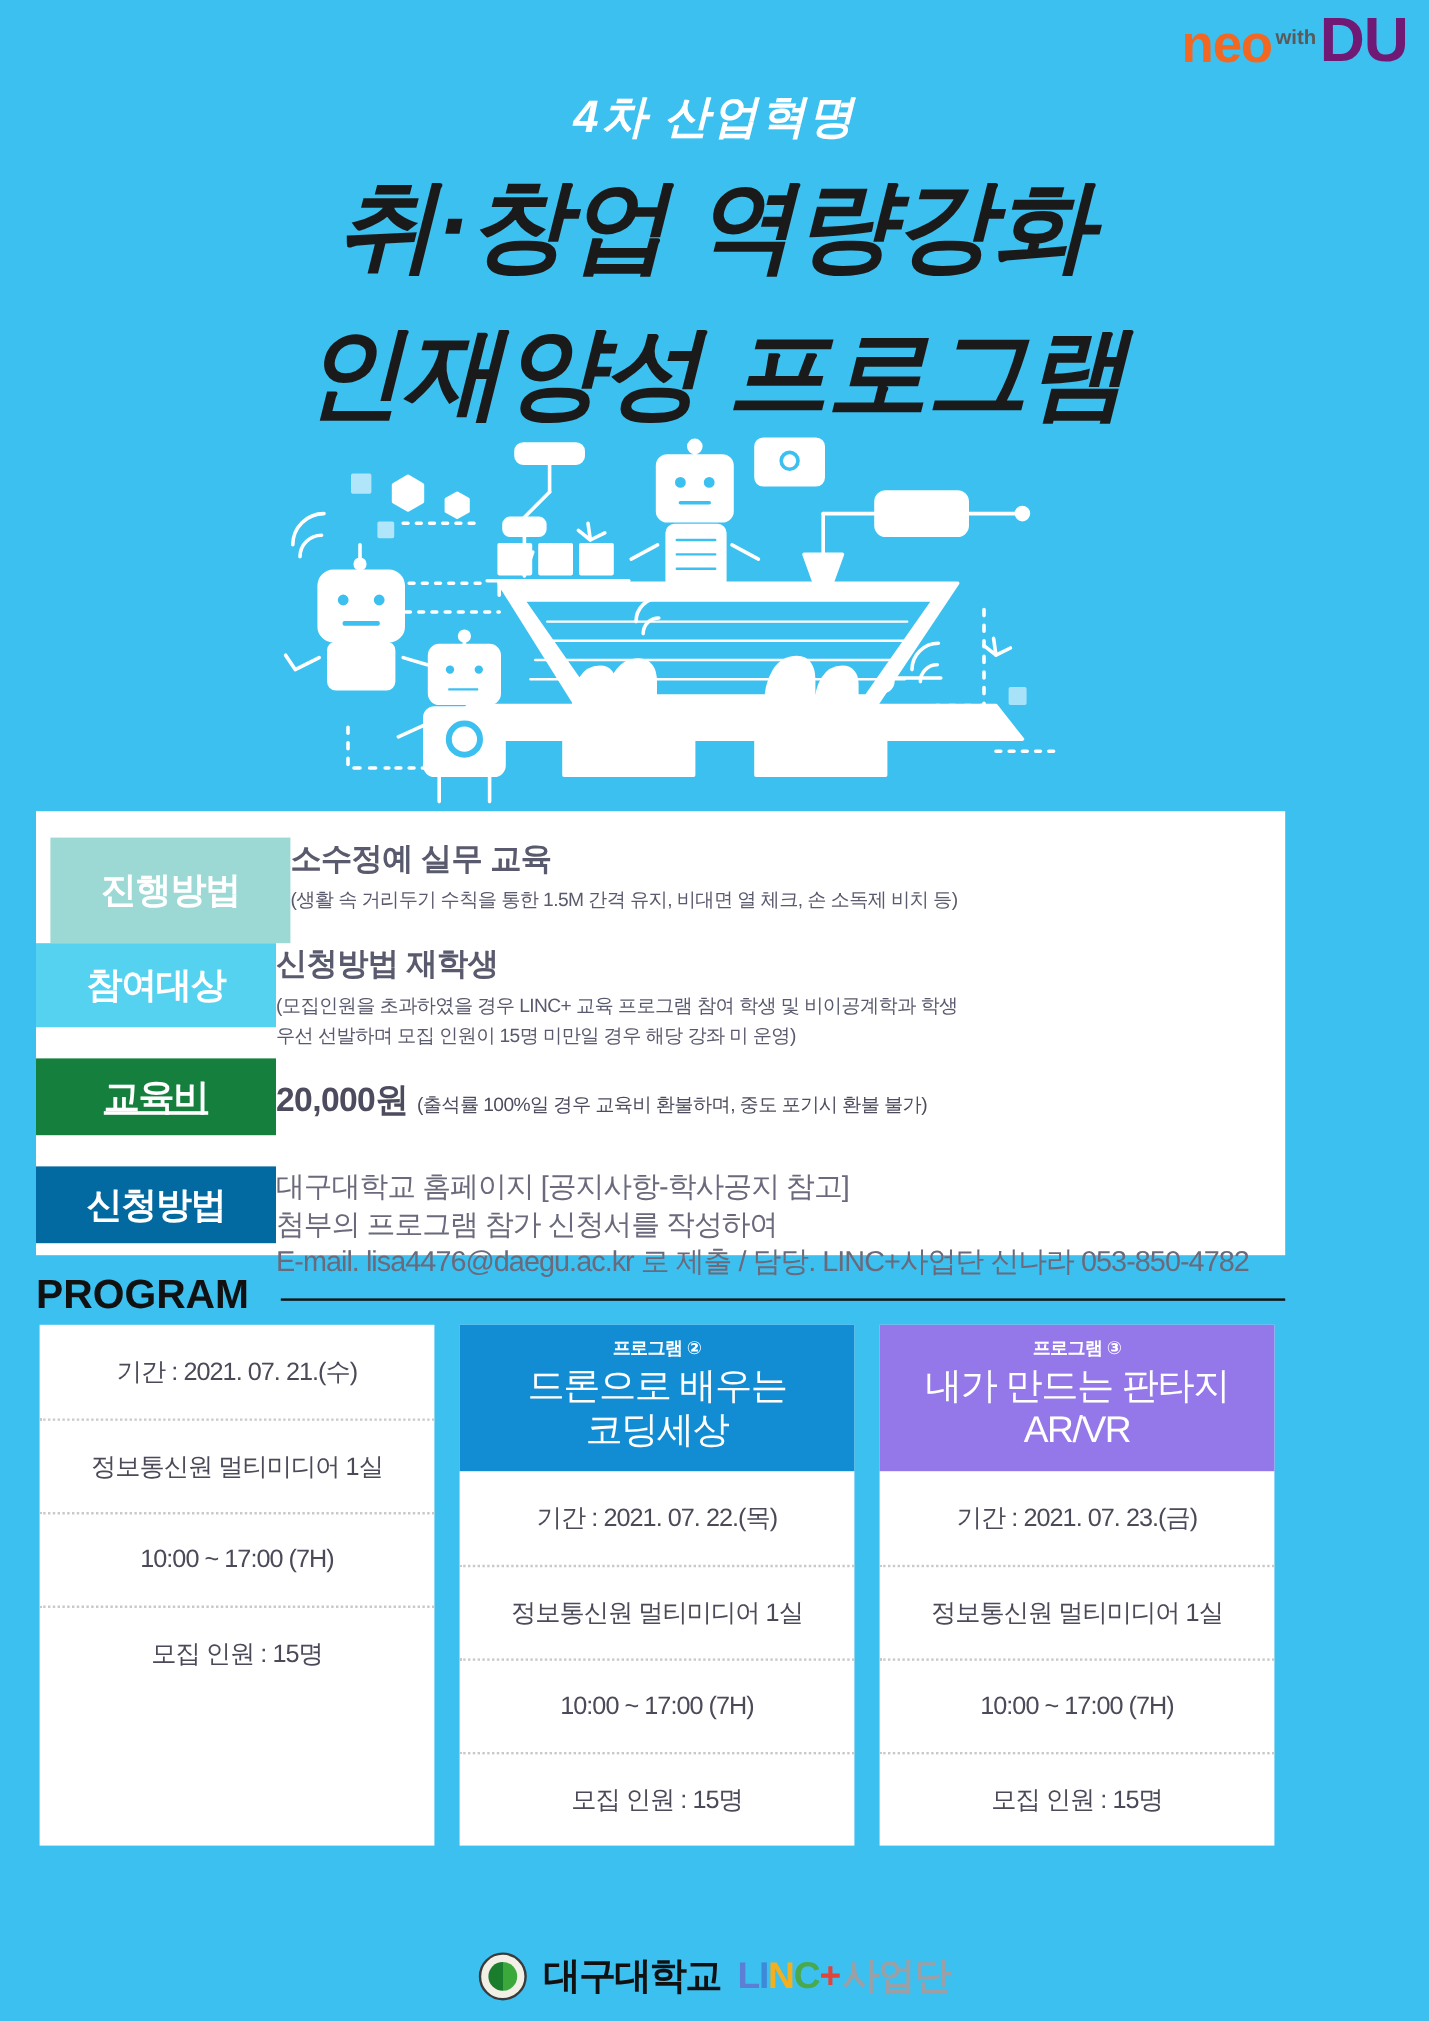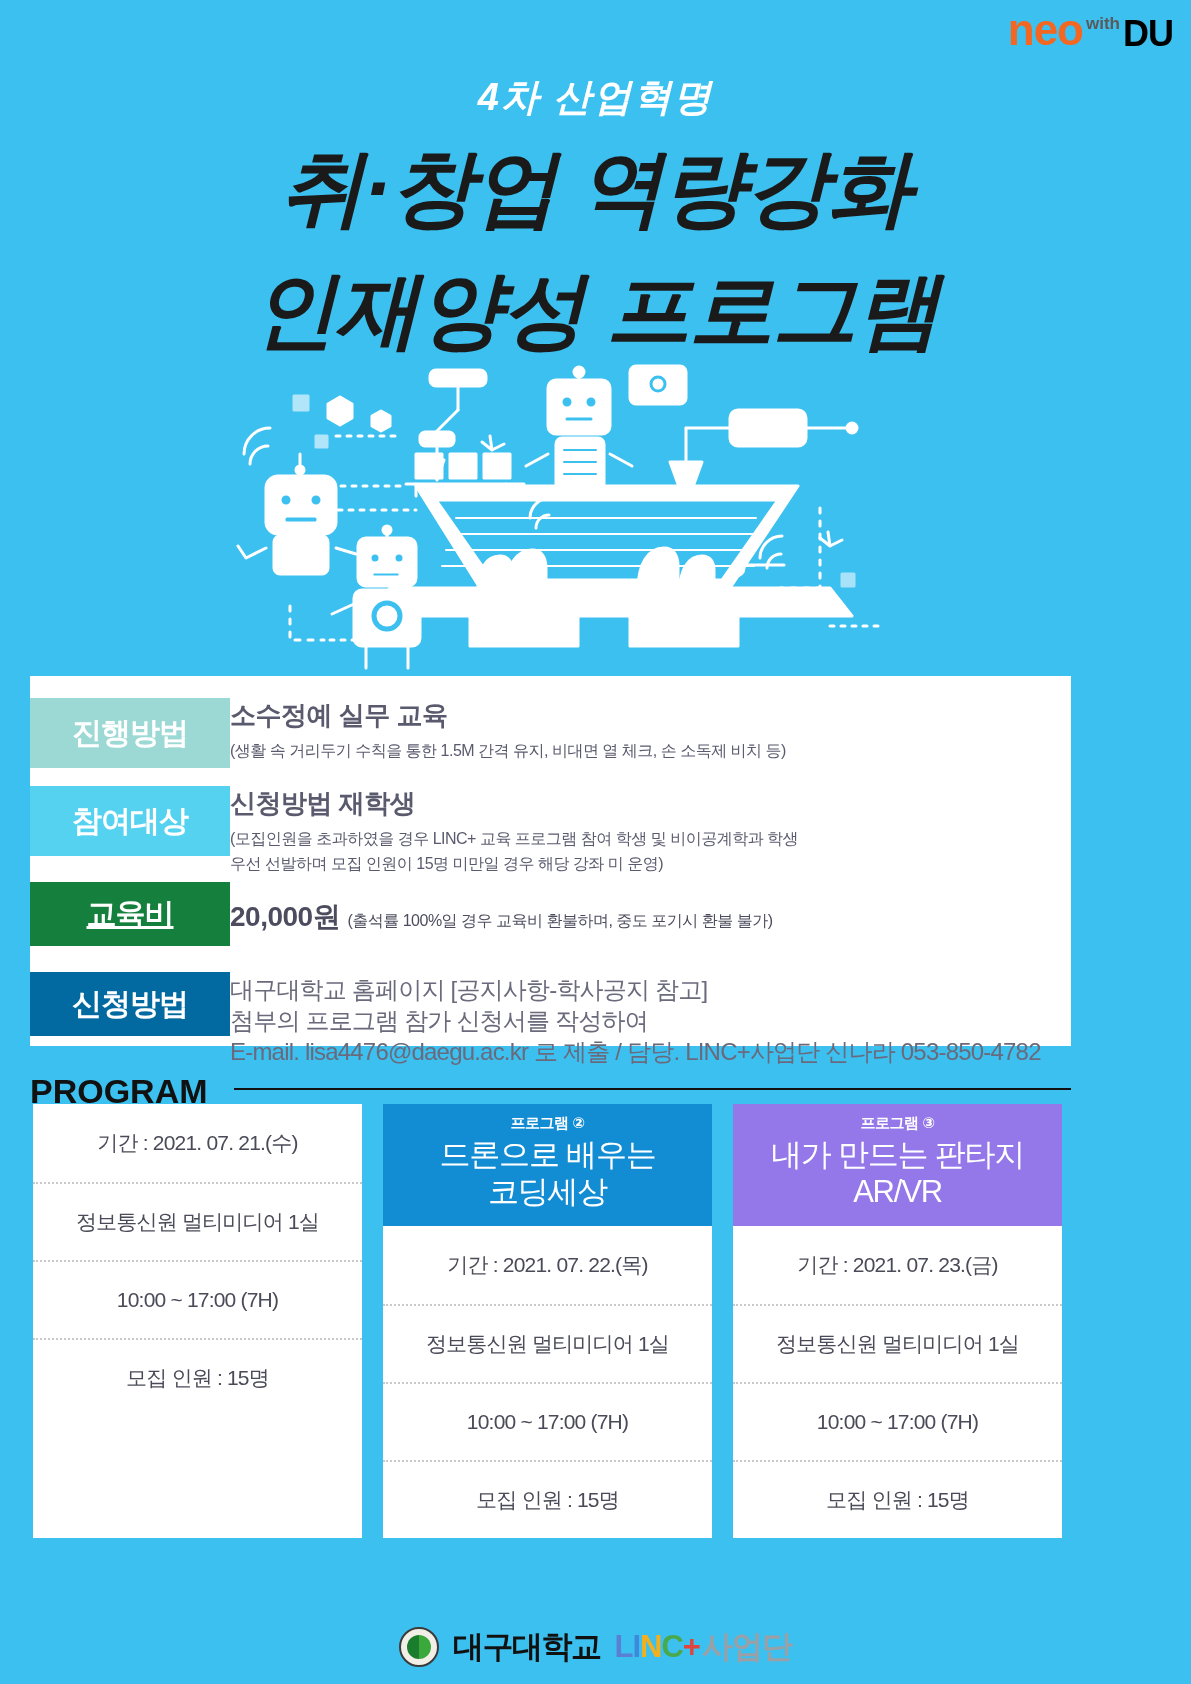--- a/index.html
+++ b/index.html
@@ -9,21 +9,21 @@
     background:#3cc0f0;
     position:relative;
     overflow:hidden;
   }
   .poster { position:relative; width:1191px; height:1684px; background:#3cc0f0; }
 
   
   .brand { position:absolute; top:8px; right:18px; display:flex; align-items:flex-end; }
   .brand .neo { font-size:44px; font-weight:800; color:#f26722; letter-spacing:-1px; line-height:1; }
   .brand .with { font-size:17px; font-weight:800; color:#5a5a5a; margin:0 3px 20px 3px; line-height:1; }
-  .brand .du { font-size:36px; font-weight:800; color:#000000; letter-spacing:-1px; line-height:1; }
+  .brand .du { font-size:52px; font-weight:800; color:#701a75; letter-spacing:-1px; line-height:1; }
 
   
   .kicker {
     position:absolute; top:72px; left:0; width:100%;
     text-align:center; color:#ffffff;
     font-size:38px; font-weight:800; letter-spacing:2px;
     font-style:italic;
   }
   .title1 {
     position:absolute; top:132px; left:0; width:100%;
@@ -59,21 +59,21 @@
 
   .rowbody { }
   .r-head { font-size:26px; color:#5a5a6e; font-weight:600; letter-spacing:-0.5px; }
   .r-sub { font-size:16px; color:#5a5a6e; letter-spacing:-0.5px; line-height:1.55; }
   .r-fee { font-size:28px; color:#4c4c5e; font-weight:600; letter-spacing:-0.5px; }
   .r-fee .paren { font-size:16px; font-weight:400; }
   .r-line { font-size:24px; color:#6a6a7c; letter-spacing:-0.8px; line-height:1.30; }
 
   
   .prog-head { position:absolute; left:30px; top:1060px; display:flex; align-items:center; width:1041px; }
-  .prog-head .lbl { font-size:34px; font-weight:800; color:#111; letter-spacing:0px;margin-top:12px; }
+  .prog-head .lbl { font-size:34px; font-weight:800; color:#111; letter-spacing:0px; }
   .prog-head .rule { flex:1; height:2px; background:#111; margin-left:26px; margin-top:6px; }
 
   
   .cards { position:absolute; left:33px; top:1104px; width:1030px; display:flex; gap:21px; }
   .card { width:329px; background:#ffffff; }
   .card-head { padding:10px 6px 16px 6px; text-align:center; color:#fff; }
   .card-head.k1 { background:#4ed7ef; }
   .card-head.k2 { background:#128dd4; }
   .card-head.k3 { background:#9477e8; }
   .card-num { font-size:15px; font-weight:600; letter-spacing:-0.5px; margin-bottom:4px; }
@@ -224,21 +224,21 @@
       <g stroke="#ffffff" stroke-width="3">
         <path d="M262 92 l-10 -8 M262 92 l12 -6 M262 92 l-2 -14"></path>
         <path d="M600 188 l-10 -8 M600 188 l12 -6 M600 188 l-2 -14"></path>
       </g>
     </g>
   </svg>
 
   <div class="info-panel">
 
     <div class="info-row" style="top:22px;">
-      <div class="tag c1" style="height:70px;">진행방법</div>
+      <div class="tag c1" style="height:88px;margin-left:12px;">진행방법</div>
       <div class="rowbody">
         <div class="r-head">소수정예 실무 교육</div>
         <div class="r-sub" style="margin-top:6px;">(생활 속 거리두기 수칙을 통한 1.5M 간격 유지, 비대면 열 체크, 손 소독제 비치 등)</div>
       </div>
     </div>
 
     <div class="info-row" style="top:110px;">
       <div class="tag c2" style="height:70px;">참여대상</div>
       <div class="rowbody">
         <div class="r-head">신청방법 재학생</div>

